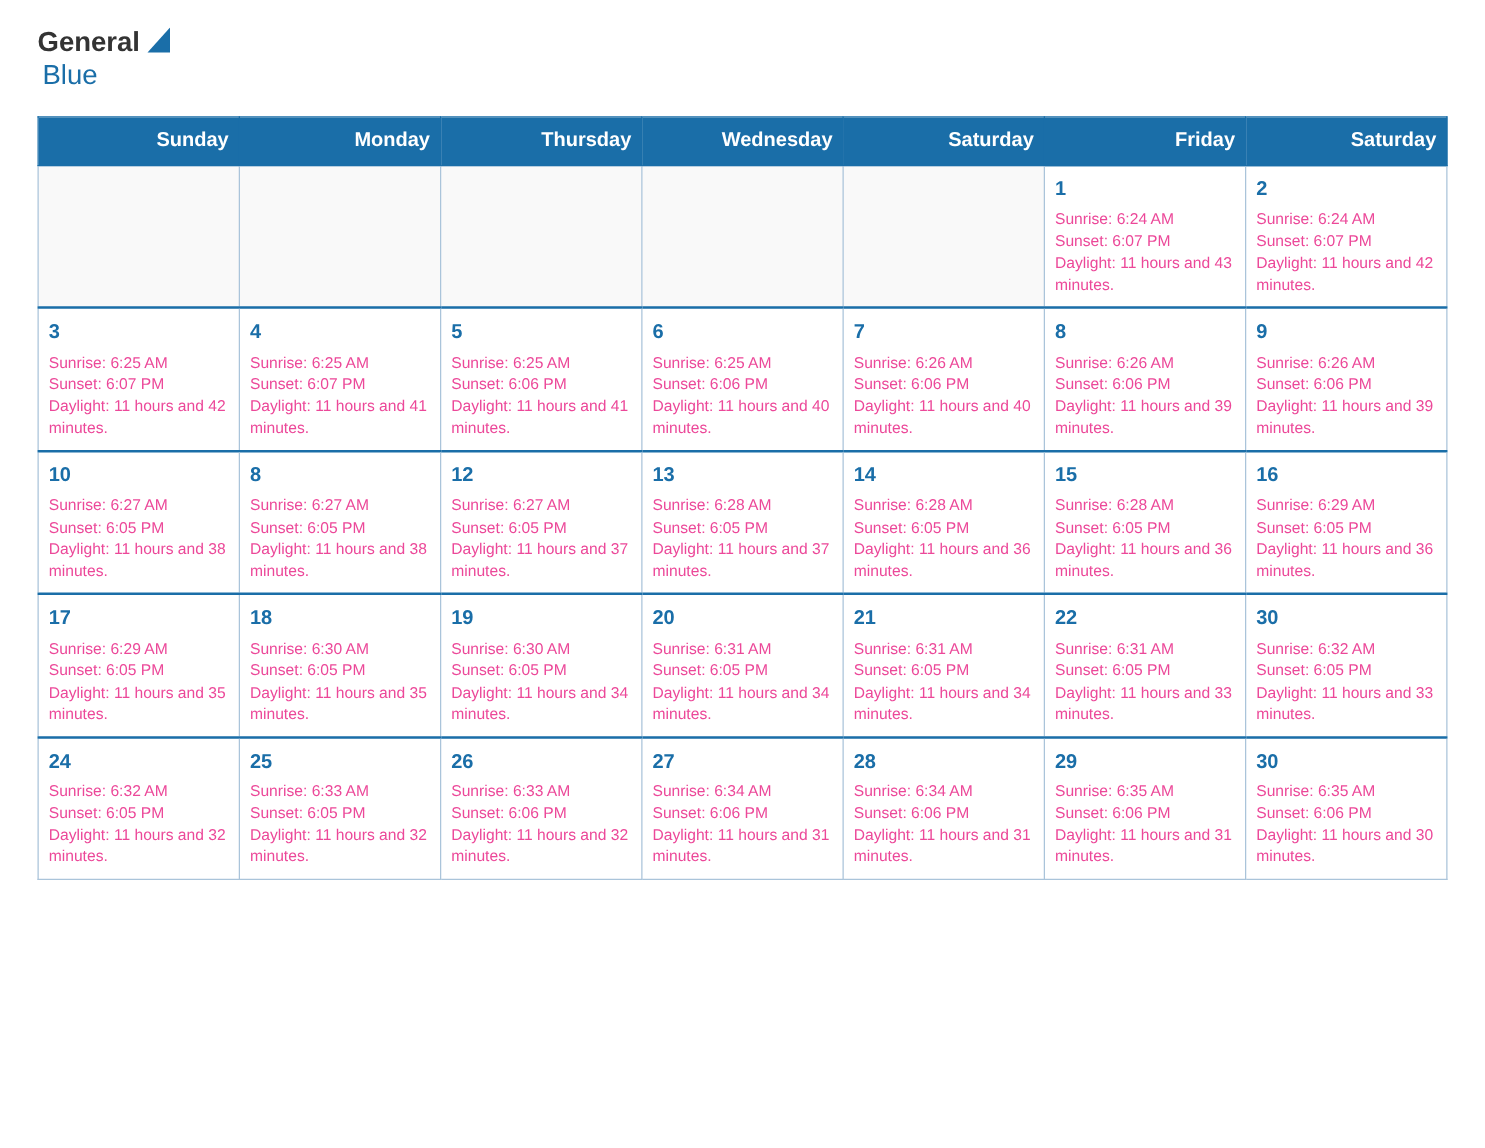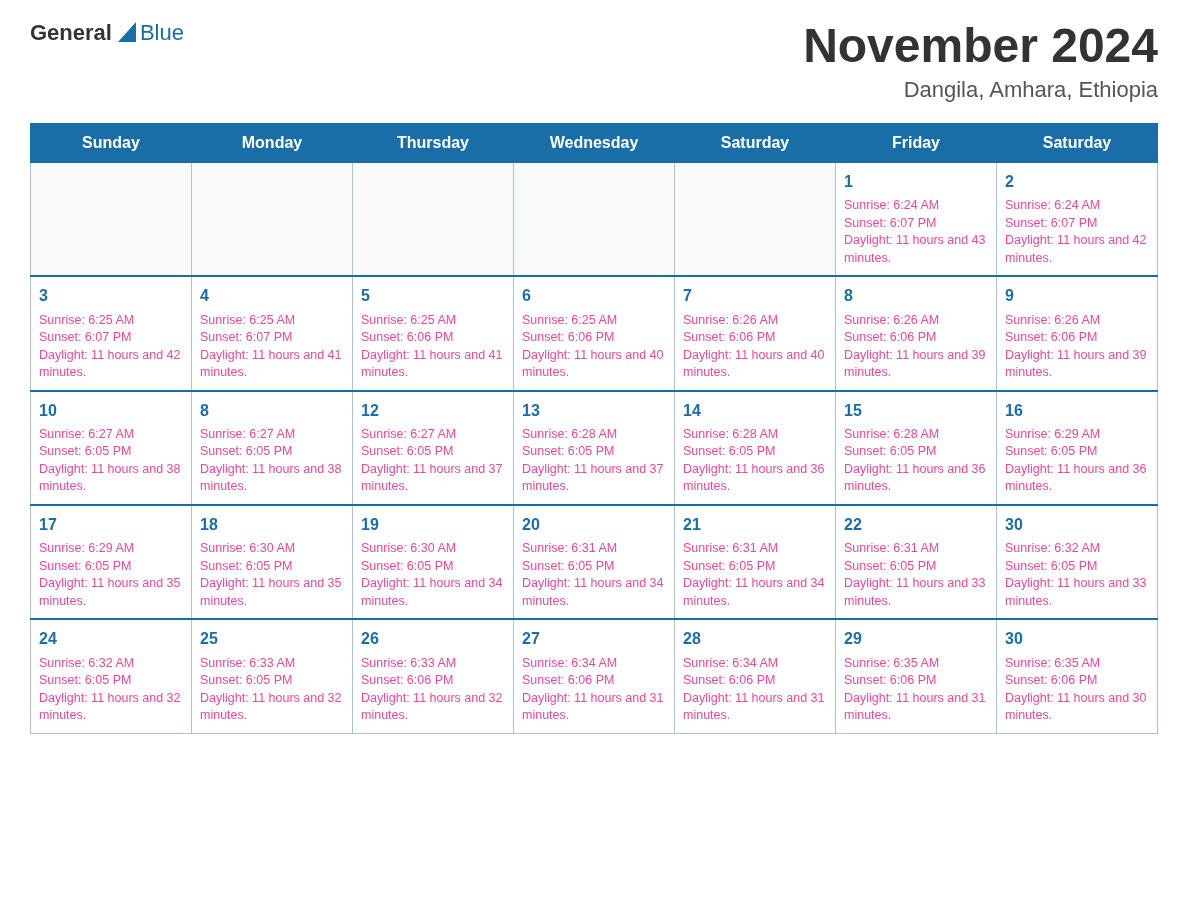--- a/index.html
+++ b/index.html
@@ -17,21 +17,21 @@
       align-items: flex-start;
       margin-bottom: 20px;
     }
     .logo-text {
       font-size: 22px;
       font-weight: bold;
       color: #333;
     }
     .logo-wrapper {
       display: flex;
-      flex-direction: row;
+      flex-direction: column;
       align-items: flex-start;
     }
     .logo-line1 {
       display: flex;
       align-items: center;
     }
     .logo-line2 {
       color: #1a6ea8;
       font-size: 22px;
       font-weight: normal;
@@ -54,22 +54,22 @@
     .calendar-table {
       width: 100%;
       border-collapse: collapse;
       border: 1px solid #1a6ea8;
     }
     .calendar-table th {
       background-color: #1a6ea8;
       color: #fff;
       font-size: 16px;
       font-weight: bold;
-      padding: 10px 22px;
-      text-align: center;
+      padding: 10px 8px;
+      text-align: right;
       border: 1px solid #1a6ea8;
     }
     .calendar-table td {
       vertical-align: top;
       padding: 8px;
       border: 1px solid #aac4da;
       width: calc(100% / 7);
       min-height: 100px;
       font-size: 13px;
       line-height: 1.4;
@@ -100,24 +100,20 @@
     <div class="logo-line1">
       <span class="logo-text">General</span>
       <div style="display:inline-block; margin-left:2px; position:relative; top:2px;">
         <svg width="22" height="22" viewBox="0 0 22 22">
           <polygon points="4,20 22,0 22,20" fill="#1a6ea8"></polygon>
         </svg>
       </div>
     </div>
     <div class="logo-line2">Blue</div>
   </div>
-  <div class="title-area">
-    <div class="month-year">November 2024</div>
-    <div class="location">Dangila, Amhara, Ethiopia</div>
-  </div>
 </div>
 
 <table class="calendar-table">
   <thead>
     <tr>
     <th>Sunday</th>
         <th>Monday</th>
         <th>Thursday</th>
         <th>Wednesday</th>
         <th>Saturday</th>

